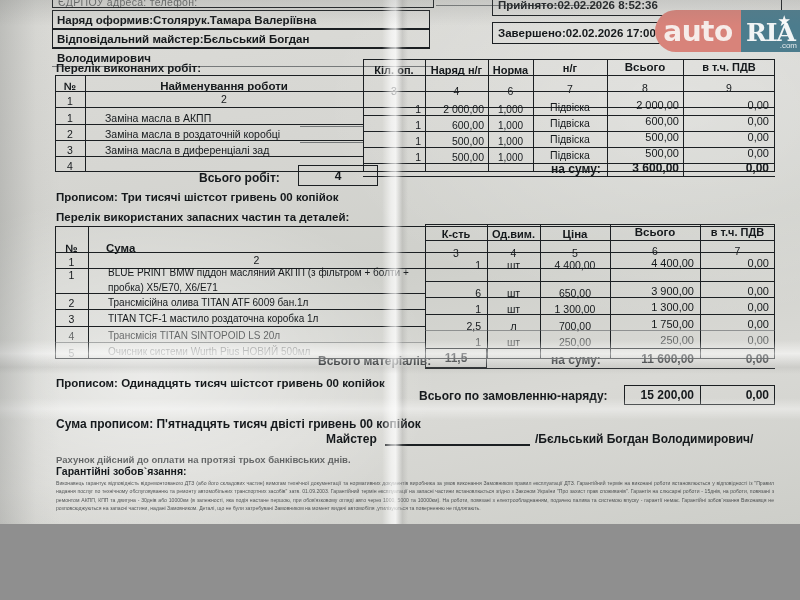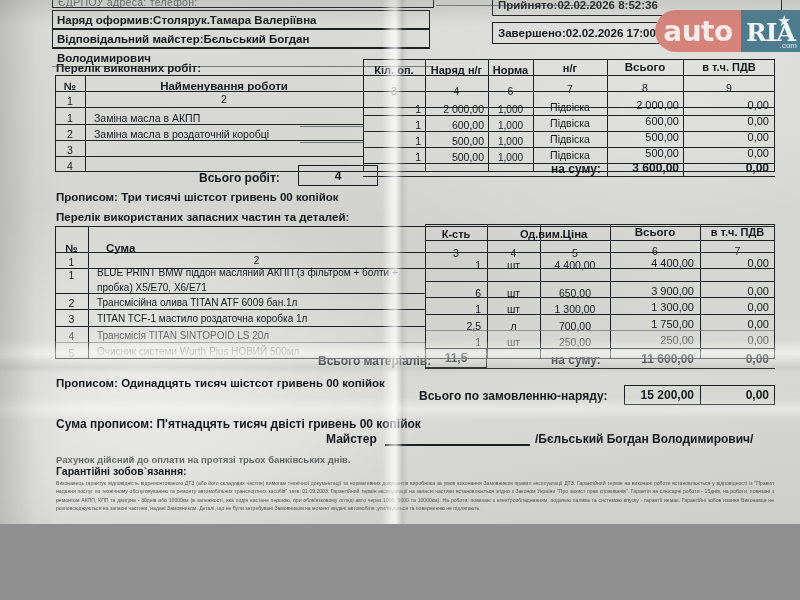--- a/index.html
+++ b/index.html
@@ -66,21 +66,21 @@
   .cell {
     position: absolute;
     box-sizing: border-box;
     display: flex;
     align-items: center;
     white-space: nowrap;
     overflow: hidden;
   }
   .cc { justify-content: center; }
   .cr { justify-content: flex-end; padding-right: 4px; }
-  .cl { justify-content: flex-start; padding-left: 9px; }
+  .cl { justify-content: flex-start; padding-left: 20px; }
 
   
   .wm { position: absolute; top: 10px; left: 655px; height: 42px; display: flex; }
   .wm-auto {
     width: 86px; height: 42px;
     background: #d8837a;
     border-radius: 21px 0 0 21px;
     display: flex; align-items: center; justify-content: center;
     color: #f6ece9; font-size: 28px; font-weight: bold;
     letter-spacing: -0.5px;
@@ -193,20 +193,21 @@
   <div class="line" style="left:607px; top:59px; width:1.4px; height:113px;"></div>
   <div class="line" style="left:683px; top:59px; width:1.4px; height:113px;"></div>
   <div class="line" style="left:55px; top:91px; width:720px; height:1.4px;"></div>
   <div class="line" style="left:55px; top:107px; width:720px; height:1.4px;"></div>
 
   <div class="cell cc" style="left:55px; top:110px; width:30px; height:16px; font-size:10.5px;">1</div>
   <div class="cell cl" style="left:85px; top:110px; width:278px; height:16px; font-size:10.5px;">Заміна масла в АКПП</div>
   <div class="cell cc" style="left:55px; top:126px; width:30px; height:16px; font-size:10.5px;">2</div>
   <div class="cell cl" style="left:85px; top:126px; width:278px; height:16px; font-size:10.5px;">Заміна масла в роздаточній коробці</div>
   <div class="cell cc" style="left:55px; top:142px; width:30px; height:16px; font-size:10.5px;">3</div>
+  <div class="cell cl" style="left:85px; top:142px; width:278px; height:16px; font-size:10.5px;">Заміна масла в диференціалі зад</div>
   <div class="cell cc" style="left:55px; top:158px; width:30px; height:16px; font-size:10.5px;">4</div>
 
   <div class="line" style="left:55px; top:124px; width:308px; height:1.2px;"></div>
   <div class="line" style="left:55px; top:140px; width:308px; height:1.2px;"></div>
   <div class="line" style="left:55px; top:156px; width:308px; height:1.2px;"></div>
   <div class="line-soft" style="left:300px; top:126px; width:63px; height:1px;"></div>
   <div class="line-soft" style="left:300px; top:142px; width:63px; height:1px;"></div>
 
   <div class="cell cr" style="left:363px; top:101px; width:62px; height:16px; font-size:10.5px;">1</div>
   <div class="cell cr" style="left:425px; top:101px; width:63px; height:16px; font-size:10.5px;">2 000,00</div>
@@ -253,21 +254,21 @@
 
   <div class="t b" style="left:56px; top:192px; font-size:11.5px;">Прописом: Три тисячі шістсот гривень 00 копійок</div>
 
   <div class="t b" style="left:56px; top:212px; font-size:11.5px;">Перелік використаних запасних частин та деталей:</div>
 
   <div class="box" style="left:55px; top:226px; width:720px; height:133px;"></div>
 
   <div class="cell cc b" style="left:55px; top:238px; width:33px; height:20px; font-size:11px;">№</div>
   <div class="cell cl b" style="left:88px; top:238px; width:337px; height:20px; font-size:11.5px; padding-left:18px;">Сума</div>
   <div class="cell cc b" style="left:425px; top:226px; width:62px; height:16px; font-size:11px;">К-сть</div>
-  <div class="cell cc b" style="left:487px; top:226px; width:53px; height:16px; font-size:11px;margin-left:28px;">Од.вим.</div>
+  <div class="cell cc b" style="left:487px; top:226px; width:53px; height:16px; font-size:11px;">Од.вим.</div>
   <div class="cell cc b" style="left:540px; top:226px; width:70px; height:16px; font-size:11.5px;">Ціна</div>
   <div class="cell cc b" style="left:610px; top:224px; width:90px; height:16px; font-size:11.5px;">Всього</div>
   <div class="cell cc b" style="left:700px; top:224px; width:75px; height:16px; font-size:11px;">в т.ч. ПДВ</div>
 
   <div class="box" style="left:425px; top:224px; width:350px; height:17px;"></div>
 
   <div class="cell cc" style="left:55px; top:255px; width:33px; height:14px; font-size:10.5px;">1</div>
   <div class="cell cc" style="left:88px; top:253px; width:337px; height:14px; font-size:10.5px;">2</div>
   <div class="cell cc" style="left:425px; top:246px; width:62px; height:13px; font-size:10.5px;">3</div>
   <div class="cell cc" style="left:487px; top:246px; width:53px; height:13px; font-size:10.5px;">4</div>

